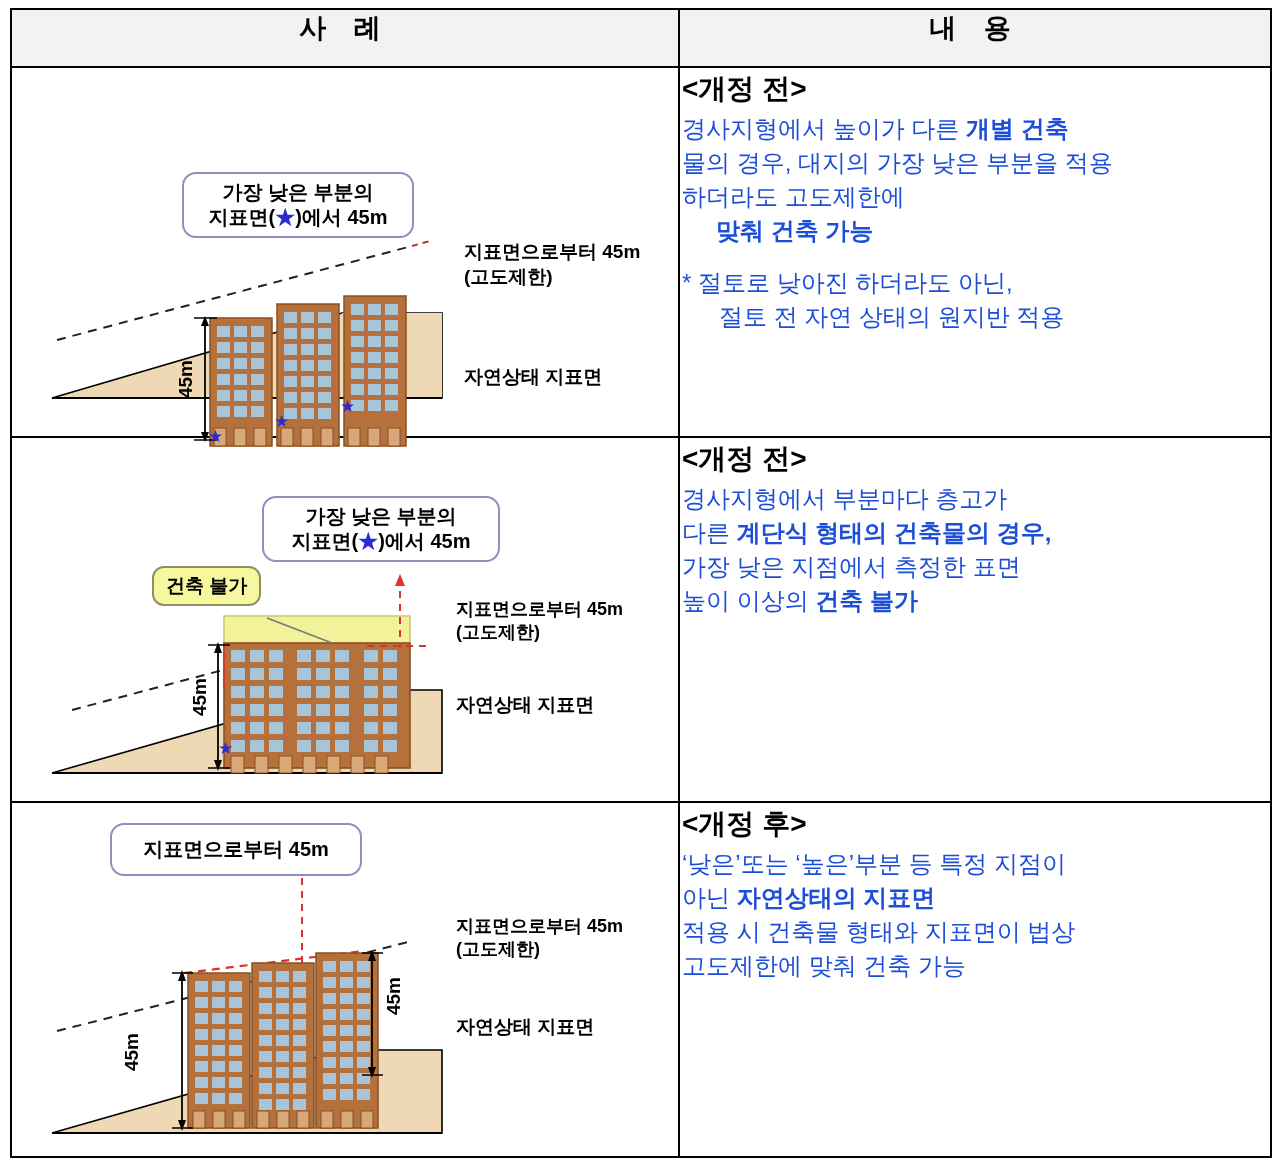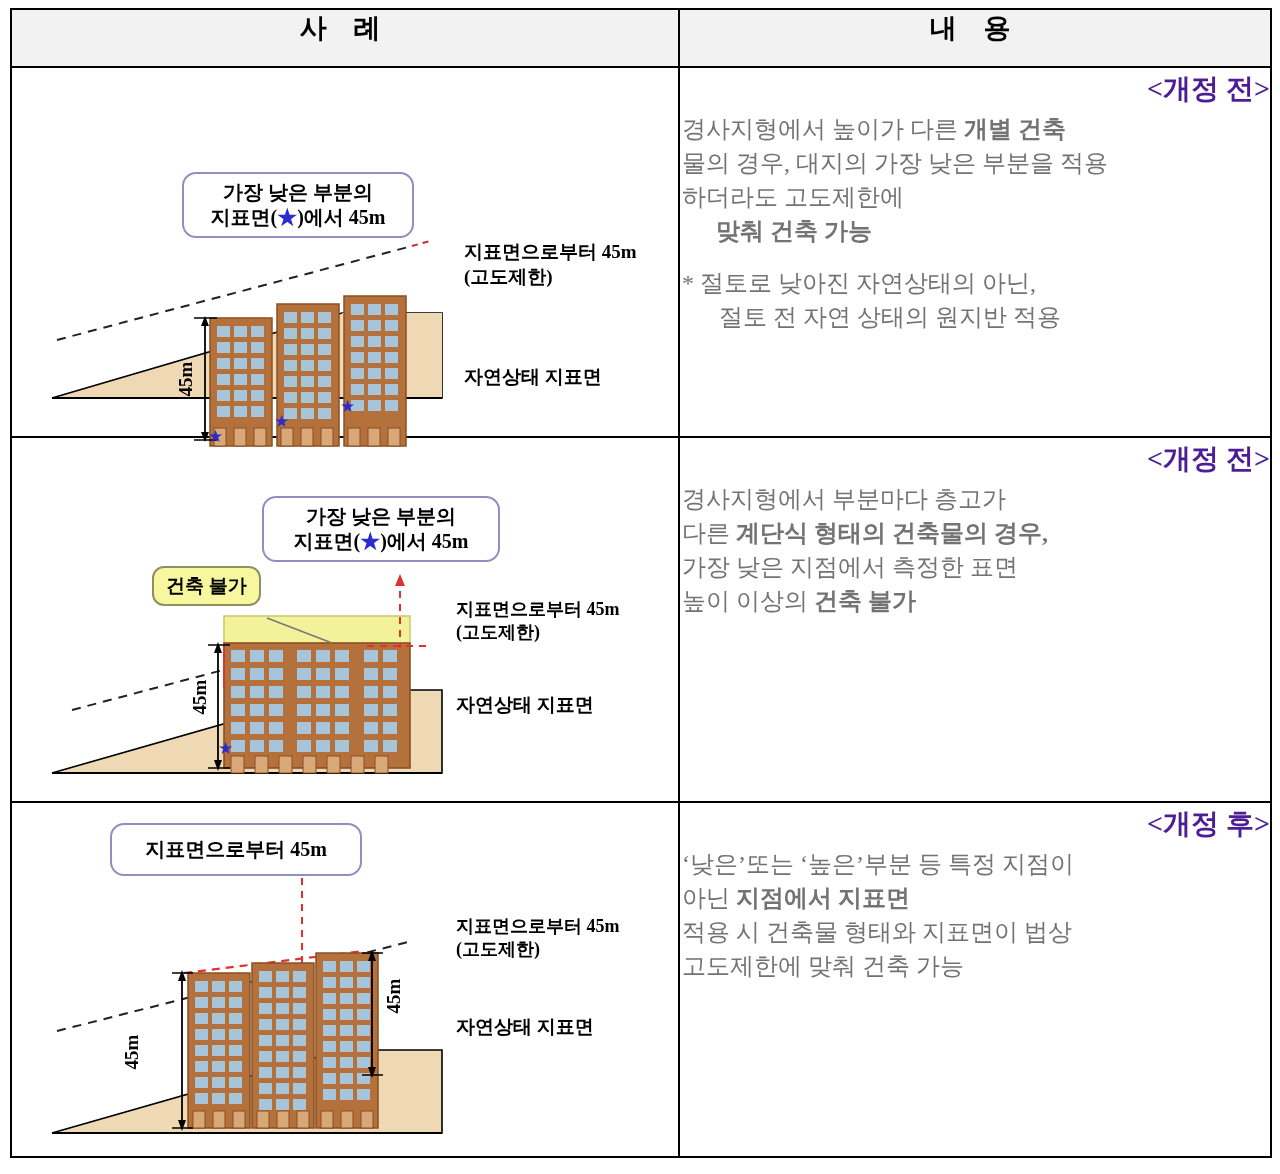--- a/index.html
+++ b/index.html
@@ -11,21 +11,20 @@
   #page {
     width: 1280px; height: 1174px;
     position: relative;
     overflow: hidden;
   }
   table.main {
     border-collapse: collapse;
     width: 1260px;
     margin: 8px 10px 0 10px;
     table-layout: fixed;
-    font-family: Liberation Serif, serif;
   }
   table.main td, table.main th {
     border: 2px solid #000;
     vertical-align: top;
     padding: 0;
   }
   thead th {
     background: #f2f2f2;
     height: 58px;
     font-size: 27px;
@@ -37,25 +36,25 @@
   }
   col.c1 { width: 668px; }
   col.c2 { width: 592px; }
 
   .case-cell { position: relative; height: 370px; }
   .case-cell.r2 { height: 365px; }
   .case-cell.r3 { height: 355px; }
 
   .desc-cell { padding: 8px 6px 8px 8px; }
   .desc-title {
-    font-size: 28px; font-weight: bold; color: #4c1d95;
-    margin: 2px 0 4px 2px; letter-spacing: 0px; text-align: right;
+    font-size: 28px; font-weight: bold; color: #000000;
+    margin: 2px 0 4px 2px; letter-spacing: 0px;
   }
   .desc-line {
-    font-size: 24px; color: #737373; line-height: 1.42;
+    font-size: 24px; color: #1d4ed8; line-height: 1.42;
     margin-left: 2px; white-space: nowrap;
   }
   .desc-line.b { font-weight: bold; margin-left: 36px; }
   .desc-gap { height: 18px; }
   .desc-line.indent { margin-left: 39px; }
   .bold { font-weight: bold; }
 
   
   .dg { position: absolute; inset: 0; }
   .callout {
@@ -242,21 +241,21 @@
             <div style="position:absolute; left:328px; top:328px; color:#2b2bd0; font-size:17px;">★</div>
           </div>
         </td>
         <td class="desc-cell">
           <div class="desc-title">&lt;개정 전&gt;</div>
           <div class="desc-line">경사지형에서 높이가 다른 <span class="bold">개별 건축</span></div>
           <div class="desc-line">물의 경우, 대지의 가장 낮은 부분을 적용</div>
           <div class="desc-line">하더라도 고도제한에</div>
           <div class="desc-line b">맞춰 건축 가능</div>
           <div class="desc-gap"></div>
-          <div class="desc-line">* 절토로 낮아진 자연상태의 아닌,</div>
+          <div class="desc-line">* 절토로 낮아진 하더라도 아닌,</div>
           <div class="desc-line indent">절토 전 자연 상태의 원지반 적용</div>
         </td>
       </tr>
 
       <tr>
         <td class="case-cell r2">
           <div class="dg">
             <svg width="668" height="365" viewBox="0 0 668 365">
 
               <polygon points="40,335 330,252 430,252 430,335" fill="#efd9b4" stroke="#000" stroke-width="1.6"></polygon>
@@ -502,20 +501,20 @@
 
             <div class="label" style="left:444px; top:212px;">자연상태 지표면</div>
 
             <div class="vlabel" style="left:90px; top:238px; width:60px; text-align:center;">45m</div>
             <div class="vlabel" style="left:352px; top:182px; width:60px; text-align:center;">45m</div>
           </div>
         </td>
         <td class="desc-cell">
           <div class="desc-title">&lt;개정 후&gt;</div>
           <div class="desc-line">‘낮은’또는 ‘높은’부분 등 특정 지점이</div>
-          <div class="desc-line">아닌 <span class="bold">지점에서 지표면</span></div>
+          <div class="desc-line">아닌 <span class="bold">자연상태의 지표면</span></div>
           <div class="desc-line">적용 시 건축물 형태와 지표면이 법상</div>
           <div class="desc-line">고도제한에 맞춰 건축 가능</div>
         </td>
       </tr>
     </tbody>
   </table>
 </div>
 
 </body></html>

